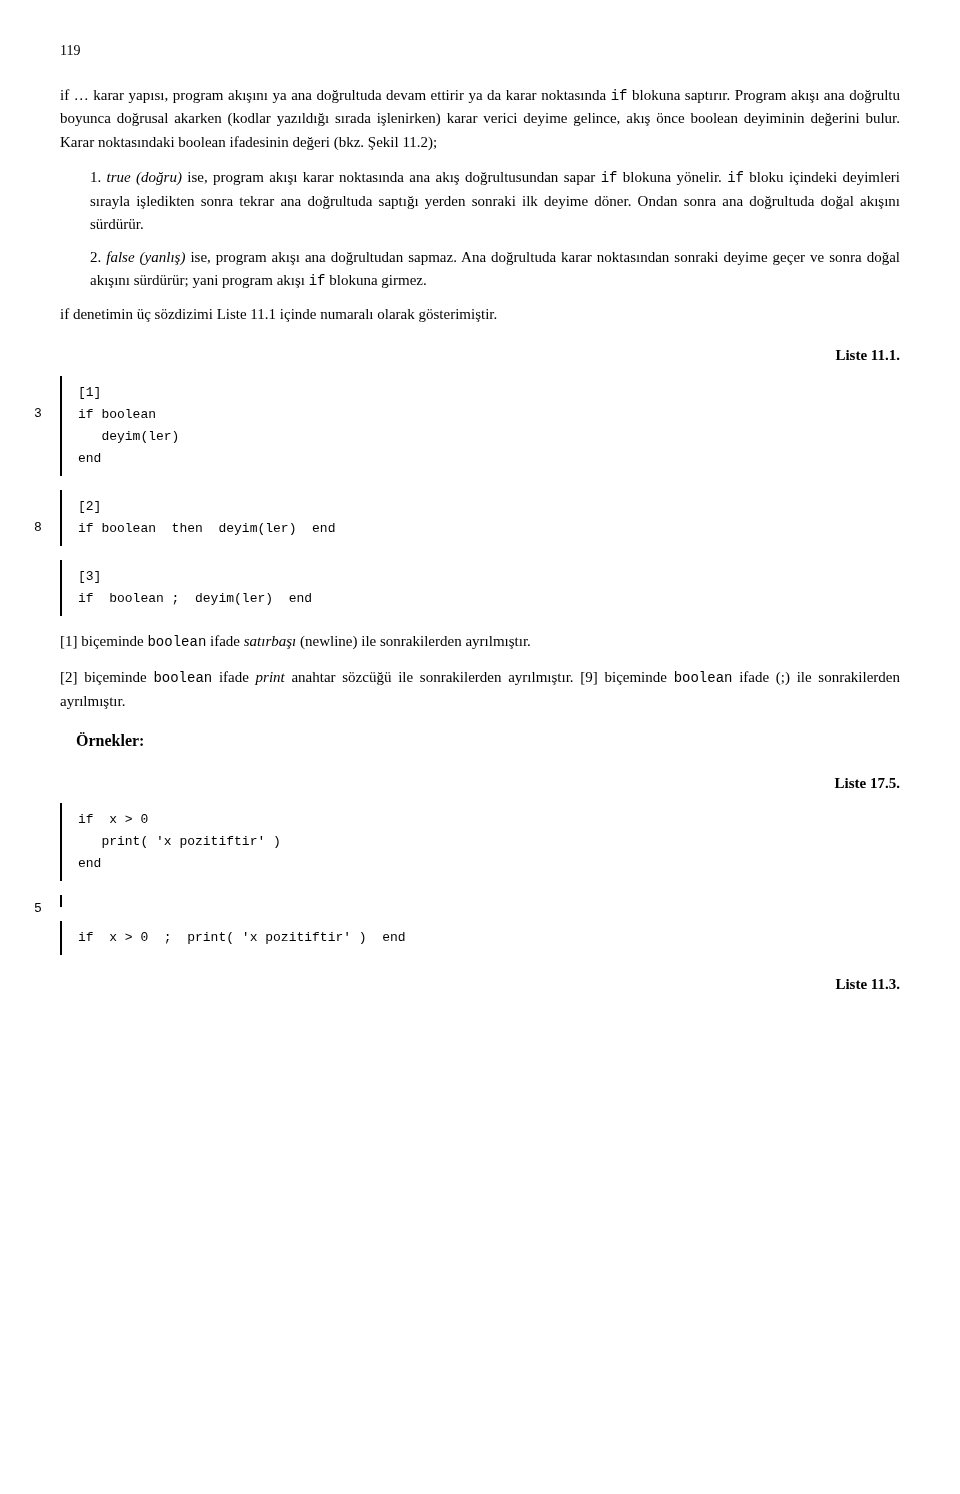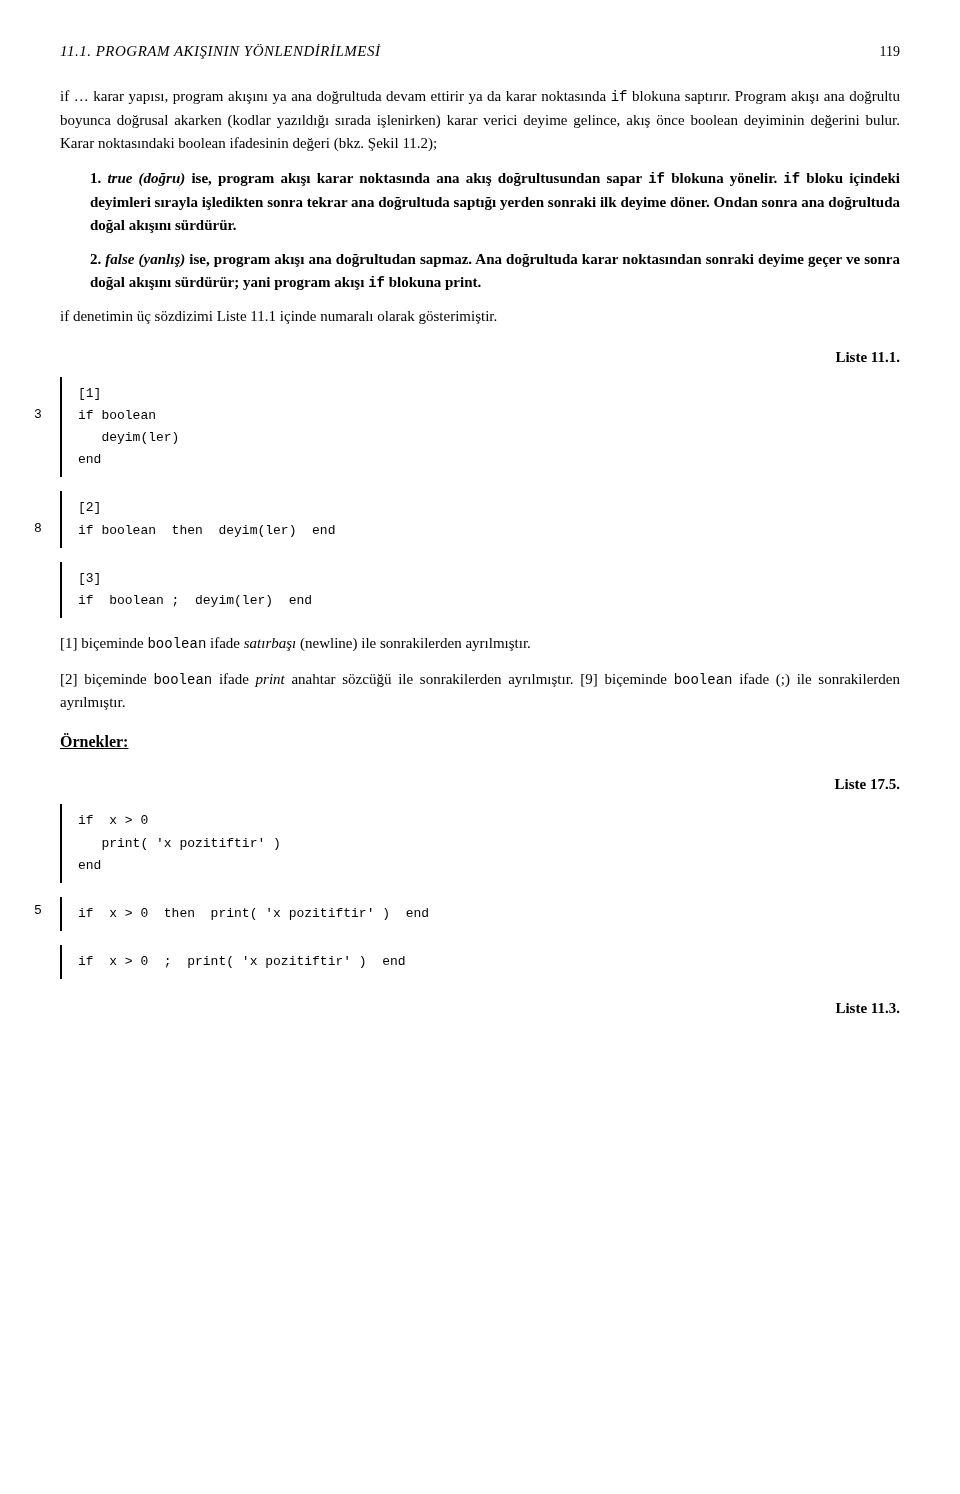--- a/index.html
+++ b/index.html
@@ -38,21 +38,20 @@
       font-family: 'Courier New', Courier, monospace;
       font-size: 14px;
     }
 
     .section-list {
       margin: 10px 0 10px 30px;
     }
     .section-item {
       margin-bottom: 10px;
       text-align: justify;
-      font-weight: bold;
     }
 
     .list-title {
       font-weight: bold;
       font-size: 15px;
       margin: 18px 0 6px 0;
       text-align: right;
     }
 
     .code-block {
@@ -75,46 +74,44 @@
       font-family: 'Courier New', Courier, monospace;
       font-size: 13px;
       color: #000;
     }
 
     .italic { font-style: italic; }
 
     .examples-label {
       font-weight: bold;
       font-size: 16px;
-      margin: 16px 0 6px 0;
-      text-decoration: underline;
+      margin: 16px 0 6px 16px;
     }
   </style>
 </head>
 <body>
 
 <div class="page-header">
-  <span class="header-title">11.1.  PROGRAM AKIŞININ YÖNLENDİRİLMESİ</span>
   <span class="header-page">119</span>
 </div>
 
 <p class="body-text">
   <span>if … karar yapısı, program akışını ya ana doğrultuda devam ettirir ya da karar noktasında </span><code>if</code><span> blokuna saptırır. Program akışı ana doğrultu boyunca doğrusal akarken (kodlar yazıldığı sırada işlenirken) karar verici deyime gelince, akış önce boolean deyiminin değerini bulur. Karar noktasındaki boolean ifadesinin değeri (bkz. Şekil 11.2);</span>
 </p>
 
 <div class="section-list">
 
   <div class="section-item">
     <span>1.</span>
     <span class="italic">true (doğru)</span><span> ise, program akışı karar noktasında ana akış doğrultusundan sapar </span><code>if</code><span> blokuna yönelir. </span><code>if</code><span> bloku içindeki deyimleri sırayla işledikten sonra tekrar ana doğrultuda saptığı yerden sonraki ilk deyime döner. Ondan sonra ana doğrultuda doğal akışını sürdürür.</span>
   </div>
 
   <div class="section-item">
     <span>2.</span>
-    <span class="italic">false (yanlış)</span><span> ise, program akışı ana doğrultudan sapmaz. Ana doğrultuda karar noktasından sonraki deyime geçer ve sonra doğal akışını sürdürür; yani program akışı </span><code>if</code><span> blokuna print.</span>
+    <span class="italic">false (yanlış)</span><span> ise, program akışı ana doğrultudan sapmaz. Ana doğrultuda karar noktasından sonraki deyime geçer ve sonra doğal akışını sürdürür; yani program akışı </span><code>if</code><span> blokuna girmez.</span>
   </div>
 </div>
 
 <p class="body-text">if denetimin üç sözdizimi Liste 11.1 içinde numaralı olarak gösterimiştir.</p>
 
 <div class="list-title">Liste 11.1.</div>
 
 <div class="code-block" style="position:relative;">
   <span class="line-number" style="top: 28px;">3</span>
   <pre>[1]
@@ -146,20 +143,19 @@
 <div class="list-title">Liste 17.5.</div>
 
 <div class="code-block">
   <pre>if  x &gt; 0
    print( 'x pozitiftir' )
 end</pre>
 </div>
 
 <div class="code-block" style="position:relative;">
   <span class="line-number" style="top: 4px;">5</span>
-  <pre>if  x &gt; 0  then  print( 'x pozitiftir' )  end</pre>
 </div>
 
 <div class="code-block">
   <pre>if  x &gt; 0  ;  print( 'x pozitiftir' )  end</pre>
 </div>
 
 <div class="list-title">Liste 11.3.</div>
 
 </body></html>

